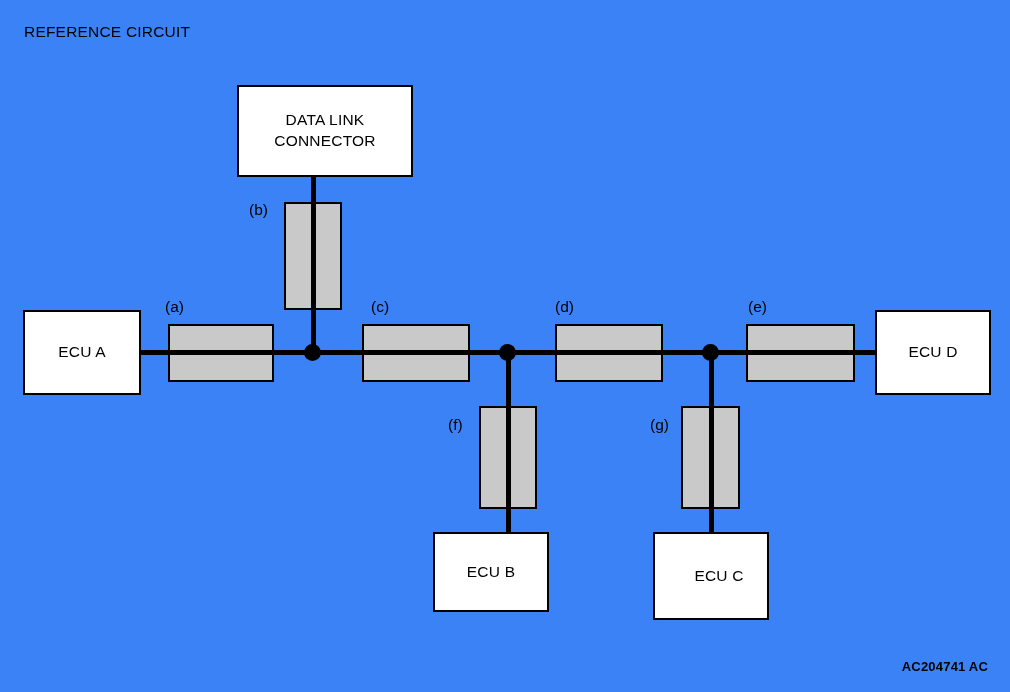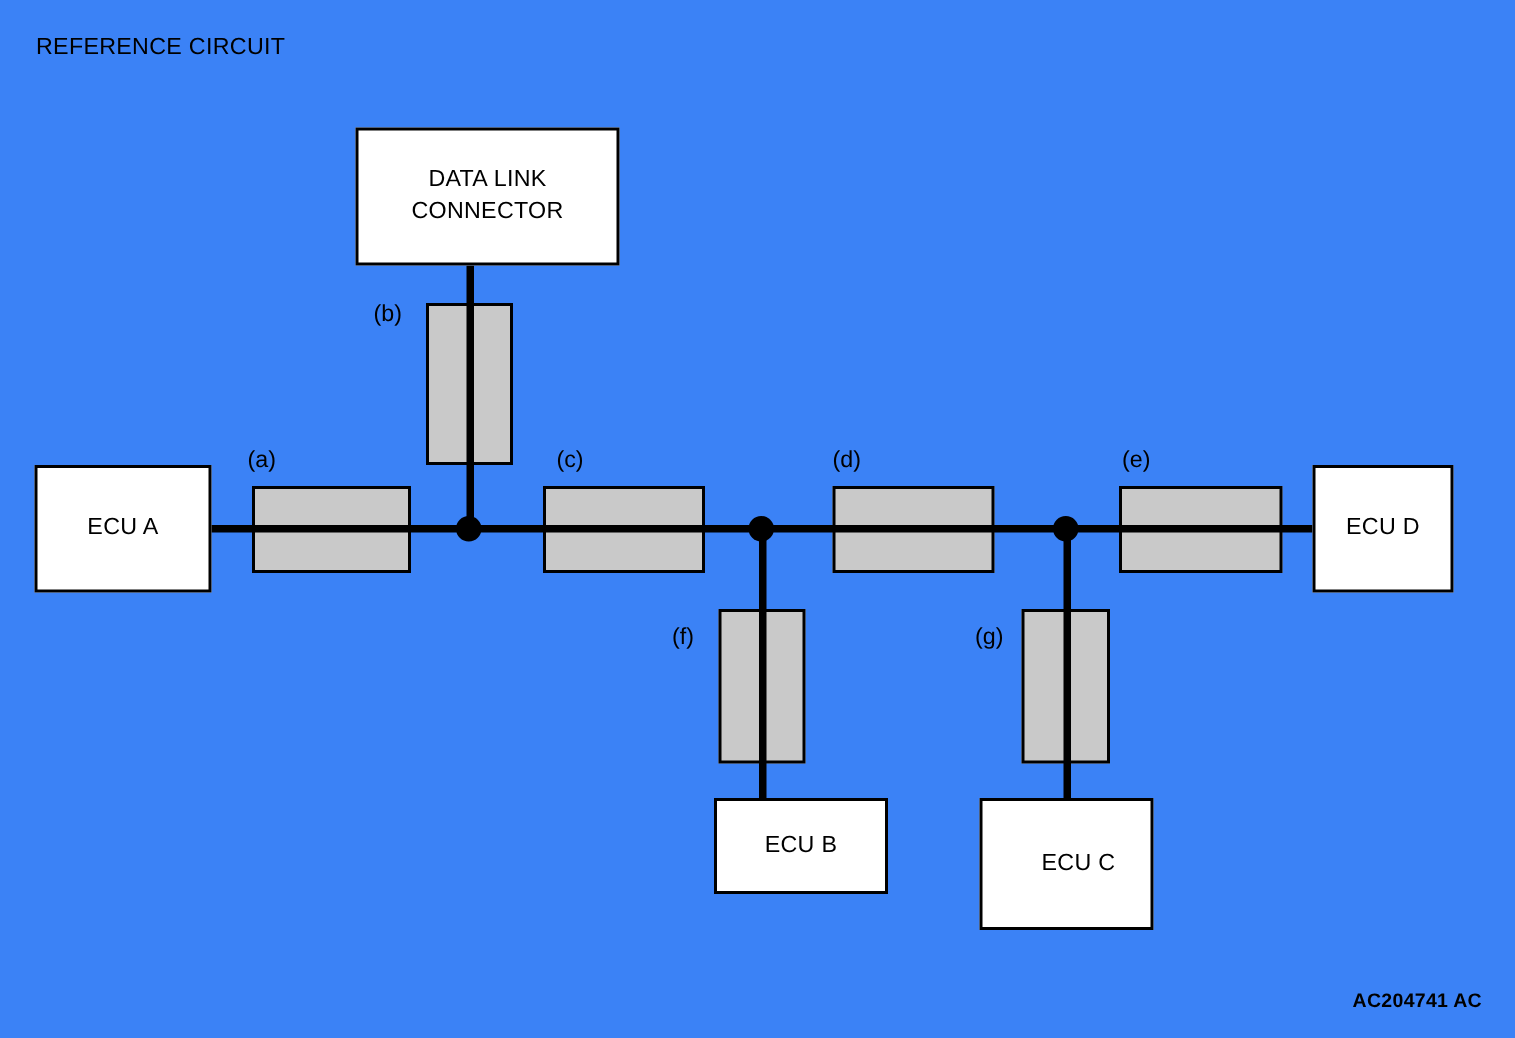--- a/index.html
+++ b/index.html
@@ -127,29 +127,29 @@
 
   <div class="ecu-box" style="left:23px; top:310px; width:118px; height:85px;">
     <span class="ecu-label">ECU A</span>
   </div>
 
   <div class="ecu-box" style="left:237px; top:85px; width:176px; height:92px;">
     <span class="ecu-label">DATA LINK
 CONNECTOR</span>
   </div>
 
-  <div class="ecu-box" style="left:476px; top:532px; width:116px; height:64px;">
+  <div class="ecu-box" style="left:433px; top:532px; width:116px; height:80px;">
     <span class="ecu-label">ECU B</span>
   </div>
 
   <div class="ecu-box" style="left:653px; top:532px; width:116px; height:88px;padding-left:16px;">
     <span class="ecu-label">ECU C</span>
   </div>
 
-  <div class="ecu-box" style="left:875px; top:310px; width:94px; height:85px;">
+  <div class="ecu-box" style="left:875px; top:310px; width:116px; height:85px;">
     <span class="ecu-label">ECU D</span>
   </div>
 
   <div class="callout" style="left:165px; top:298px;">(a)</div>
 
   <div class="callout" style="left:249px; top:201px;">(b)</div>
 
   <div class="callout" style="left:371px; top:298px;">(c)</div>
 
   <div class="callout" style="left:555px; top:298px;">(d)</div>

